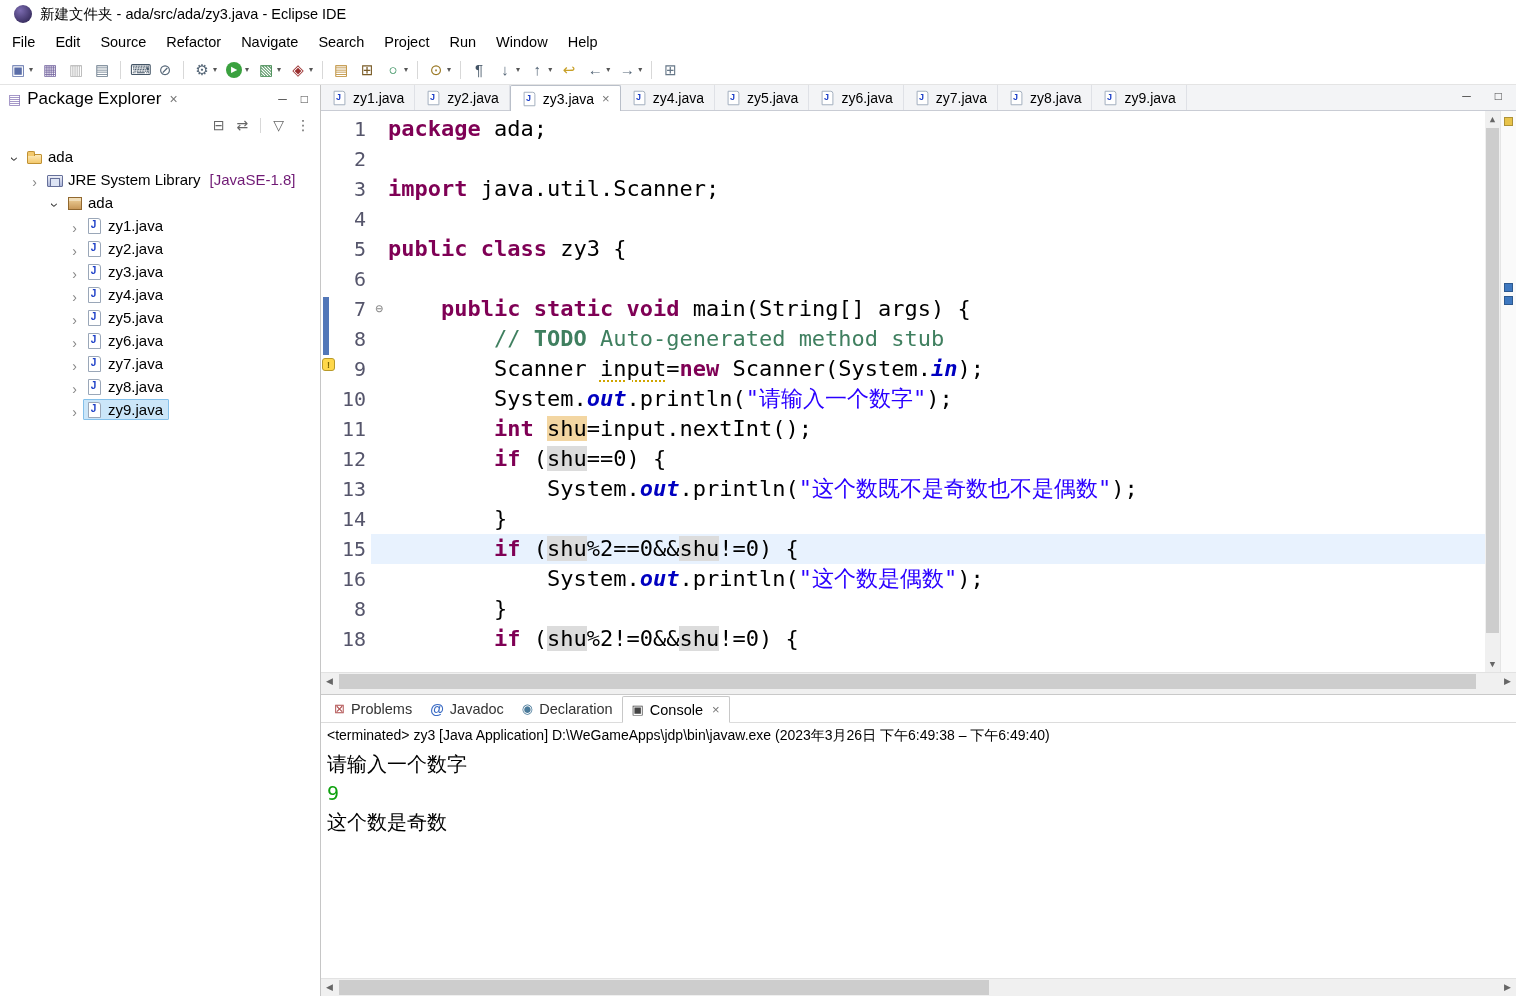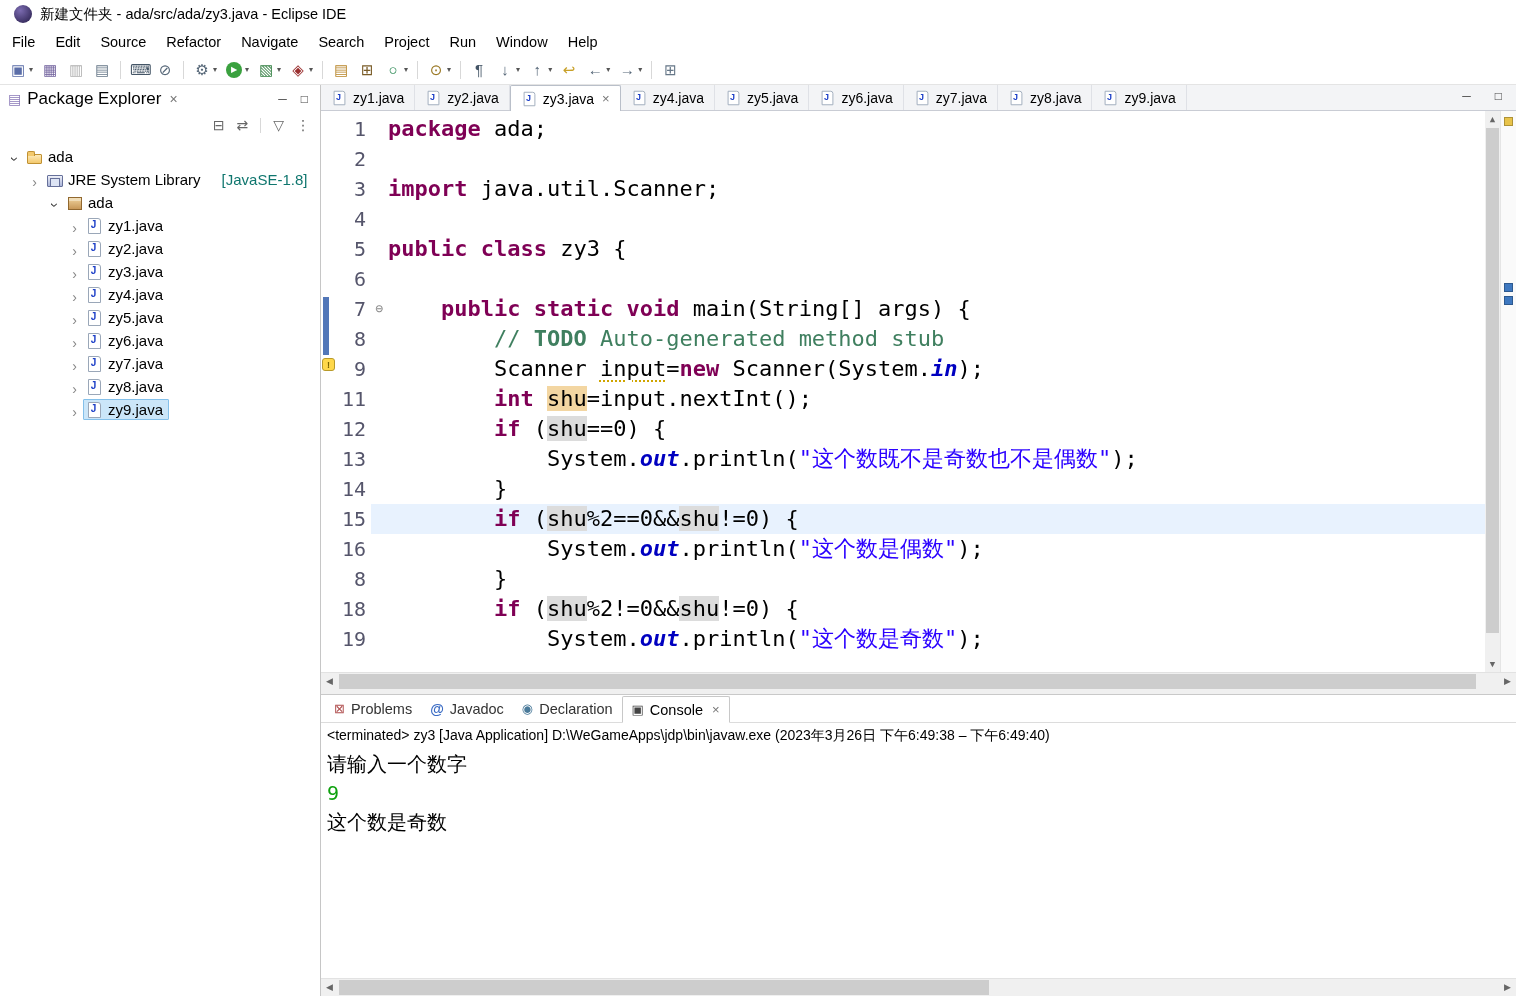--- a/index.html
+++ b/index.html
@@ -31,21 +31,21 @@
   .wbtn{color:#444;font-size:12px;padding:0 4px}
   .exp-tools{height:26px;display:flex;justify-content:flex-end;align-items:center;padding-right:10px;gap:12px}
   .exp-tool{font-size:14px;color:#666}
   .vsep{width:1px;height:15px;background:#d8d8d8}
   .tree{flex:1;overflow:hidden;padding-top:6px}
   .tree-row{height:23px;display:flex;align-items:flex-end;font-size:15px;white-space:nowrap}
   .arrow{width:17px;color:#888;font-size:14px;display:inline-block;text-align:center;flex:none}
   .arrow.exp{transform:rotate(90deg);color:#333}
   .row-content{display:flex;align-items:center;gap:5px;padding:1px 5px 1px 2px;border:1px solid transparent;border-radius:1px}
   .tree-row.selected .row-content{background:#cbe6f9;border-color:#84c0ea}
-  .tree-meta{color:#0f766e;margin-left:16px}
+  .tree-meta{color:#701a75;margin-left:4px}
   .ic{position:relative;width:17px;height:16px;flex:none;display:inline-block}
   .ic-folder::before{content:"";position:absolute;left:1px;top:5px;width:13px;height:8px;background:linear-gradient(#fde9b8,#f3c96d);border:1px solid #c09133;border-radius:1px}
   .ic-folder::after{content:"";position:absolute;left:1px;top:2px;width:6px;height:4px;background:#f3c96d;border:1px solid #c09133;border-bottom:none;border-radius:2px 2px 0 0}
   .ic-lib::before{content:"";position:absolute;left:1px;top:3px;width:14px;height:10px;background:linear-gradient(#eef0f8,#aab4d8);border:1px solid #66709a;border-radius:1px}
   .ic-lib::after{content:"";position:absolute;left:4px;top:6px;width:8px;height:7px;background:#dde4f4;border:1px solid #66709a}
   .ic-pkg::before{content:"";position:absolute;left:2px;top:4px;width:12px;height:9px;background:linear-gradient(#e8c890,#c89858);border:1px solid #91682f}
   .ic-pkg::after{content:"";position:absolute;left:2px;top:2px;width:12px;height:3px;background:#f0ddb8;border:1px solid #91682f;border-bottom:none}
   .ic-jfile::before{content:"";position:absolute;left:2px;top:0;width:11px;height:14px;background:#fff;border:1px solid #9aa7b8;border-radius:0 3px 0 0}
   .ic-jfile::after{content:"J";position:absolute;left:0;top:1px;width:15px;text-align:center;font:bold 10px "Liberation Sans",sans-serif;color:#1f41c8}
 
@@ -370,29 +370,29 @@
           <div class="code-area">
               <div class="code-line"><span class="ln">1</span><span class="fold"></span><span class="ct"><span class="tok-kw">package</span><span class="tok-p"> ada;</span></span></div>
               <div class="code-line"><span class="ln">2</span><span class="fold"></span><span class="ct"></span></div>
               <div class="code-line"><span class="ln">3</span><span class="fold"></span><span class="ct"><span class="tok-kw">import</span><span class="tok-p"> java.util.Scanner;</span></span></div>
               <div class="code-line"><span class="ln">4</span><span class="fold"></span><span class="ct"></span></div>
               <div class="code-line"><span class="ln">5</span><span class="fold"></span><span class="ct"><span class="tok-kw">public</span><span class="tok-p"> </span><span class="tok-kw">class</span><span class="tok-p"> zy3 {</span></span></div>
               <div class="code-line"><span class="ln">6</span><span class="fold"></span><span class="ct"></span></div>
               <div class="code-line"><span class="ln">7</span><span class="fold">⊖</span><span class="ct"><span class="tok-p">    </span><span class="tok-kw">public</span><span class="tok-p"> </span><span class="tok-kw">static</span><span class="tok-p"> </span><span class="tok-kw">void</span><span class="tok-p"> main(String[] args) {</span></span></div>
               <div class="code-line"><span class="ln">8</span><span class="fold"></span><span class="ct"><span class="tok-p">        </span><span class="tok-com">// </span><span class="tok-todo">TODO</span><span class="tok-com"> Auto-generated method stub</span></span></div>
               <div class="code-line"><span class="ln">9</span><span class="fold"></span><span class="ct"><span class="tok-p">        Scanner </span><span class="tok-warn">input</span><span class="tok-p">=</span><span class="tok-kw">new</span><span class="tok-p"> Scanner(System.</span><span class="tok-field">in</span><span class="tok-p">);</span></span></div>
+              <div class="code-line"><span class="ln">10</span><span class="fold"></span><span class="ct"><span class="tok-p">        System.</span><span class="tok-field">out</span><span class="tok-p">.println(</span><span class="tok-str">"请输入一个数字"</span><span class="tok-p">);</span></span></div>
               <div class="code-line"><span class="ln">11</span><span class="fold"></span><span class="ct"><span class="tok-p">        </span><span class="tok-kw">int</span><span class="tok-p"> </span><span class="tok-shw">shu</span><span class="tok-p">=input.nextInt();</span></span></div>
               <div class="code-line"><span class="ln">12</span><span class="fold"></span><span class="ct"><span class="tok-p">        </span><span class="tok-kw">if</span><span class="tok-p"> (</span><span class="tok-shr">shu</span><span class="tok-p">==0) {</span></span></div>
               <div class="code-line"><span class="ln">13</span><span class="fold"></span><span class="ct"><span class="tok-p">            System.</span><span class="tok-field">out</span><span class="tok-p">.println(</span><span class="tok-str">"这个数既不是奇数也不是偶数"</span><span class="tok-p">);</span></span></div>
               <div class="code-line"><span class="ln">14</span><span class="fold"></span><span class="ct"><span class="tok-p">        }</span></span></div>
               <div class="code-line current"><span class="ln">15</span><span class="fold"></span><span class="ct"><span class="tok-p">        </span><span class="tok-kw">if</span><span class="tok-p"> (</span><span class="tok-shr">shu</span><span class="tok-p">%2==0&amp;&amp;</span><span class="tok-shr">shu</span><span class="tok-p">!=0) {</span></span></div>
               <div class="code-line"><span class="ln">16</span><span class="fold"></span><span class="ct"><span class="tok-p">            System.</span><span class="tok-field">out</span><span class="tok-p">.println(</span><span class="tok-str">"这个数是偶数"</span><span class="tok-p">);</span></span></div>
               <div class="code-line"><span class="ln">8</span><span class="fold"></span><span class="ct"><span class="tok-p">        }</span></span></div>
               <div class="code-line"><span class="ln">18</span><span class="fold"></span><span class="ct"><span class="tok-p">        </span><span class="tok-kw">if</span><span class="tok-p"> (</span><span class="tok-shr">shu</span><span class="tok-p">%2!=0&amp;&amp;</span><span class="tok-shr">shu</span><span class="tok-p">!=0) {</span></span></div>
-              <div class="code-line"><span class="ln">19</span><span class="fold"></span><span class="ct"><span class="tok-p">            System.</span><span class="tok-field">out</span><span class="tok-p">.println(</span><span class="tok-str">"这个数是奇数"</span><span class="tok-p">);</span></span></div>
             </div>
           <div class="vscroll">
             <span class="vs-arrow" style="top:0">▲</span>
             <div class="vthumb"></div>
             <span class="vs-arrow" style="bottom:0">▼</span>
           </div>
           <div class="overview-ruler">
               <div class="ov-mark" style="top: 6px; background: rgb(232, 195, 74);"></div>
               <div class="ov-mark" style="top: 172px; background: rgb(62, 120, 192);"></div>
               <div class="ov-mark" style="top: 185px; background: rgb(62, 120, 192);"></div>

